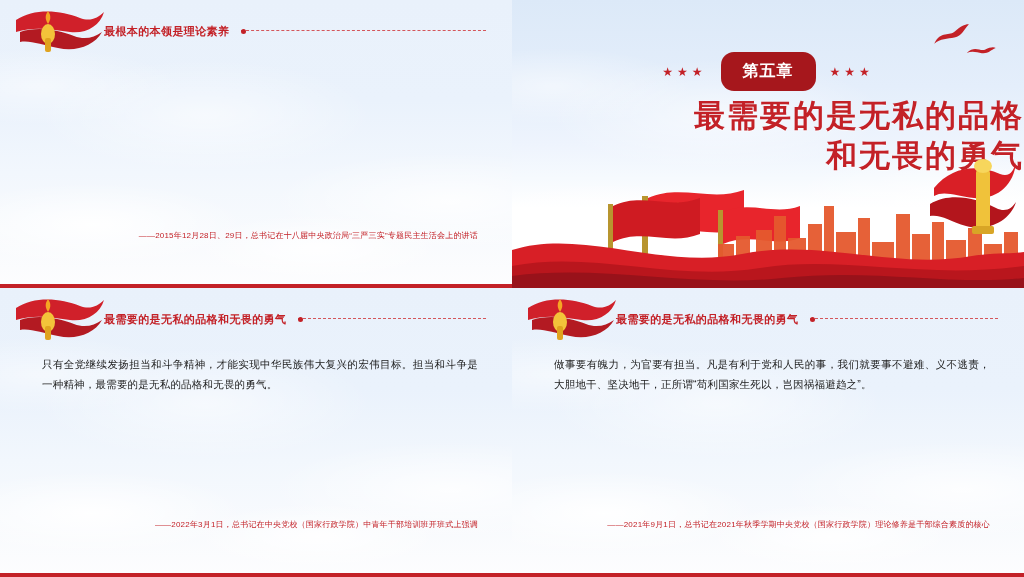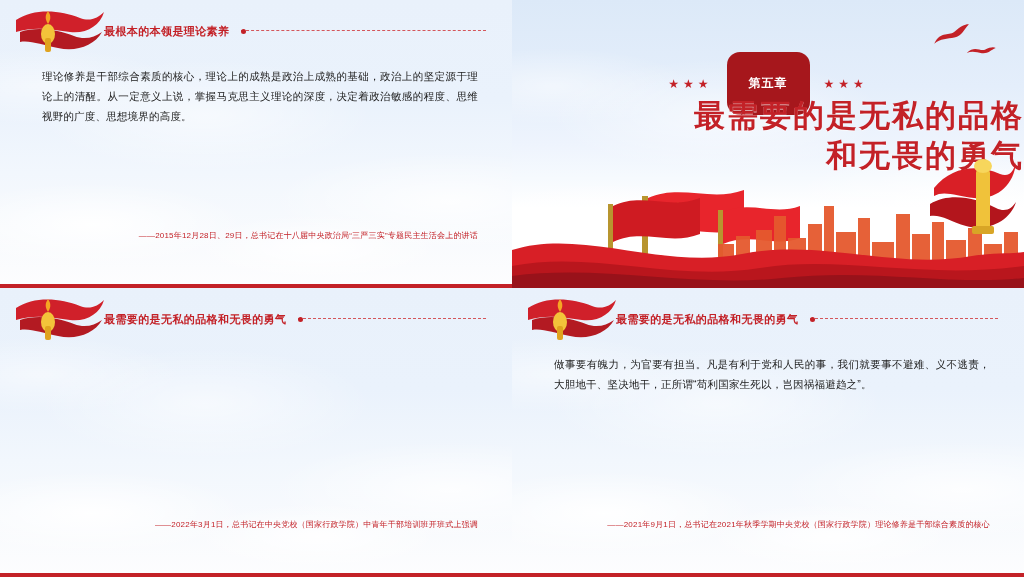--- a/index.html
+++ b/index.html
@@ -122,23 +122,23 @@
     gap: 14px;
   }
   .stars {
     color: #c32127;
     font-size: 12px;
     letter-spacing: 4px;
   }
   .chapter-pill {
     background: #a6171c;
     color: #ffffff;
-    font-size: 12px;
+    font-size: 16px;
     font-weight: bold;
-    padding: 23px 22px;
+    padding: 9px 22px;
     border-radius: 13px;
     letter-spacing: 1px;
   }
   .cover-title {
     position: absolute;
     top: 96px;
     left: 0;
     right: 0;
     text-align: right;
     color: #c32127;
@@ -185,21 +185,20 @@
         <path d="M34 16 C30 10, 32 6, 34 3 C36 6, 38 10, 34 16 Z" fill="#f5a623"></path>
         <rect x="31" y="30" width="6" height="14" rx="2" fill="#e0a31f"></rect>
       </svg>
     </div>
 
     <div class="slide-head">
       <div class="slide-title">最根本的本领是理论素养</div>
       <div class="title-dots"></div>
     </div>
 
-    <div class="body-text">理论修养是干部综合素质的核心，理论上的成熟是政治上成熟的基础，政治上的坚定源于理论上的清醒。从一定意义上说，掌握马克思主义理论的深度，决定着政治敏感的程度、思维视野的广度、思想境界的高度。</div>
     <div class="source-text">——2015年12月28日、29日，总书记在十八届中央政治局“三严三实”专题民主生活会上的讲话</div>
     <div class="bottom-rule"></div>
   </div>
 
   <div class="slide cover">
     <div class="clouds"></div>
 
     <div class="bird b1">
       <svg viewBox="0 0 40 18" width="40" height="18">
           <path d="M1 14 C10 2, 18 10, 24 6 C30 2, 36 1, 39 2 C33 6, 30 12, 22 12 C15 12, 8 10, 1 14 Z" fill="#c32127"></path>
@@ -287,20 +286,21 @@
         <path d="M34 16 C30 10, 32 6, 34 3 C36 6, 38 10, 34 16 Z" fill="#f5a623"></path>
         <rect x="31" y="30" width="6" height="14" rx="2" fill="#e0a31f"></rect>
       </svg>
     </div>
 
     <div class="slide-head">
       <div class="slide-title">最需要的是无私的品格和无畏的勇气</div>
       <div class="title-dots"></div>
     </div>
 
+    <div class="body-text">只有全党继续发扬担当和斗争精神，才能实现中华民族伟大复兴的宏伟目标。担当和斗争是一种精神，最需要的是无私的品格和无畏的勇气。</div>
     <div class="source-text">——2022年3月1日，总书记在中央党校（国家行政学院）中青年干部培训班开班式上强调</div>
     <div class="bottom-rule"></div>
   </div>
 
   <div class="slide">
     <div class="clouds"></div>
 
     <div class="ribbon">
       <svg viewBox="0 0 92 50" width="92" height="50">
         <path d="M2 12 C20 0, 46 2, 66 10 C76 14, 84 10, 90 4 C86 18, 72 26, 56 24 C40 22, 22 18, 2 24 Z" fill="#d0202a"></path>

